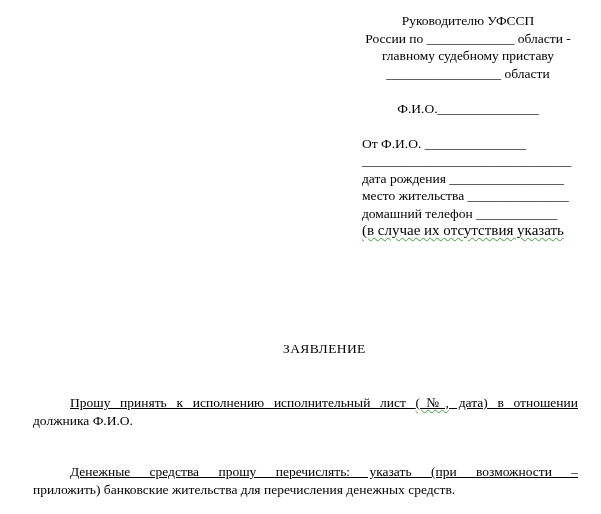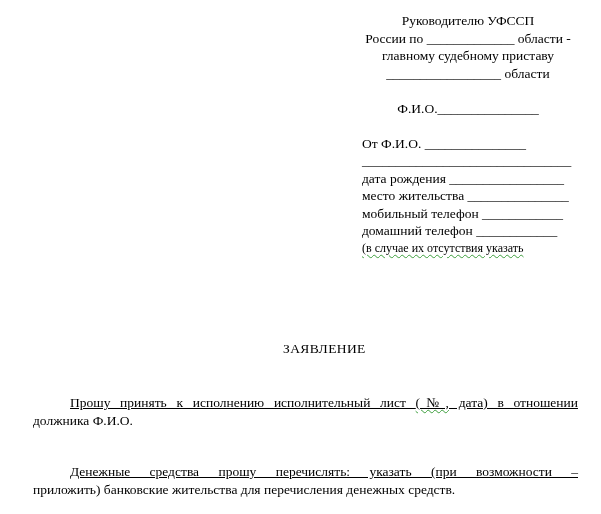--- a/index.html
+++ b/index.html
@@ -18,21 +18,21 @@
     position: absolute;
     left: 362px;
     top: 12px;
     width: 212px;
     line-height: 17.5px;
   }
   .right-block .line { white-space: nowrap; }
   .center { text-align: center; }
   .blank { height: 17.5px; }
   .note {
-    font-size: 12px;
+    font-size: 15px;
     line-height: 14px;
     margin-top: 1px;
   }
   .wavy {
     text-decoration-line: underline;
     text-decoration-style: wavy;
     text-decoration-color: #3c9e3c;
     text-decoration-thickness: 1px;
     text-underline-offset: 2px;
   }
@@ -70,21 +70,20 @@
     <div class="line center">России по _____________ области -</div>
     <div class="line center">главному судебному приставу</div>
     <div class="line center">_________________ области</div>
     <div class="blank"></div>
     <div class="line center">Ф.И.О._______________</div>
     <div class="blank"></div>
     <div class="line">От Ф.И.О. _______________</div>
     <div class="line">_______________________________</div>
     <div class="line">дата рождения _________________</div>
     <div class="line">место жительства _______________</div>
-    <div class="line">мобильный телефон ____________</div>
     <div class="line">домашний телефон ____________</div>
     <div class="note">
       <div class="line wavy">(в случае их отсутствия указать</div>
     </div>
   </div>
 
   <div class="title">ЗАЯВЛЕНИЕ</div>
 
   <div class="para para1">
     <div class="jline indent"><span>Прошу принять к исполнению исполнительный лист </span><span class="wavy">(№,</span><span> дата) в отношении</span></div>

